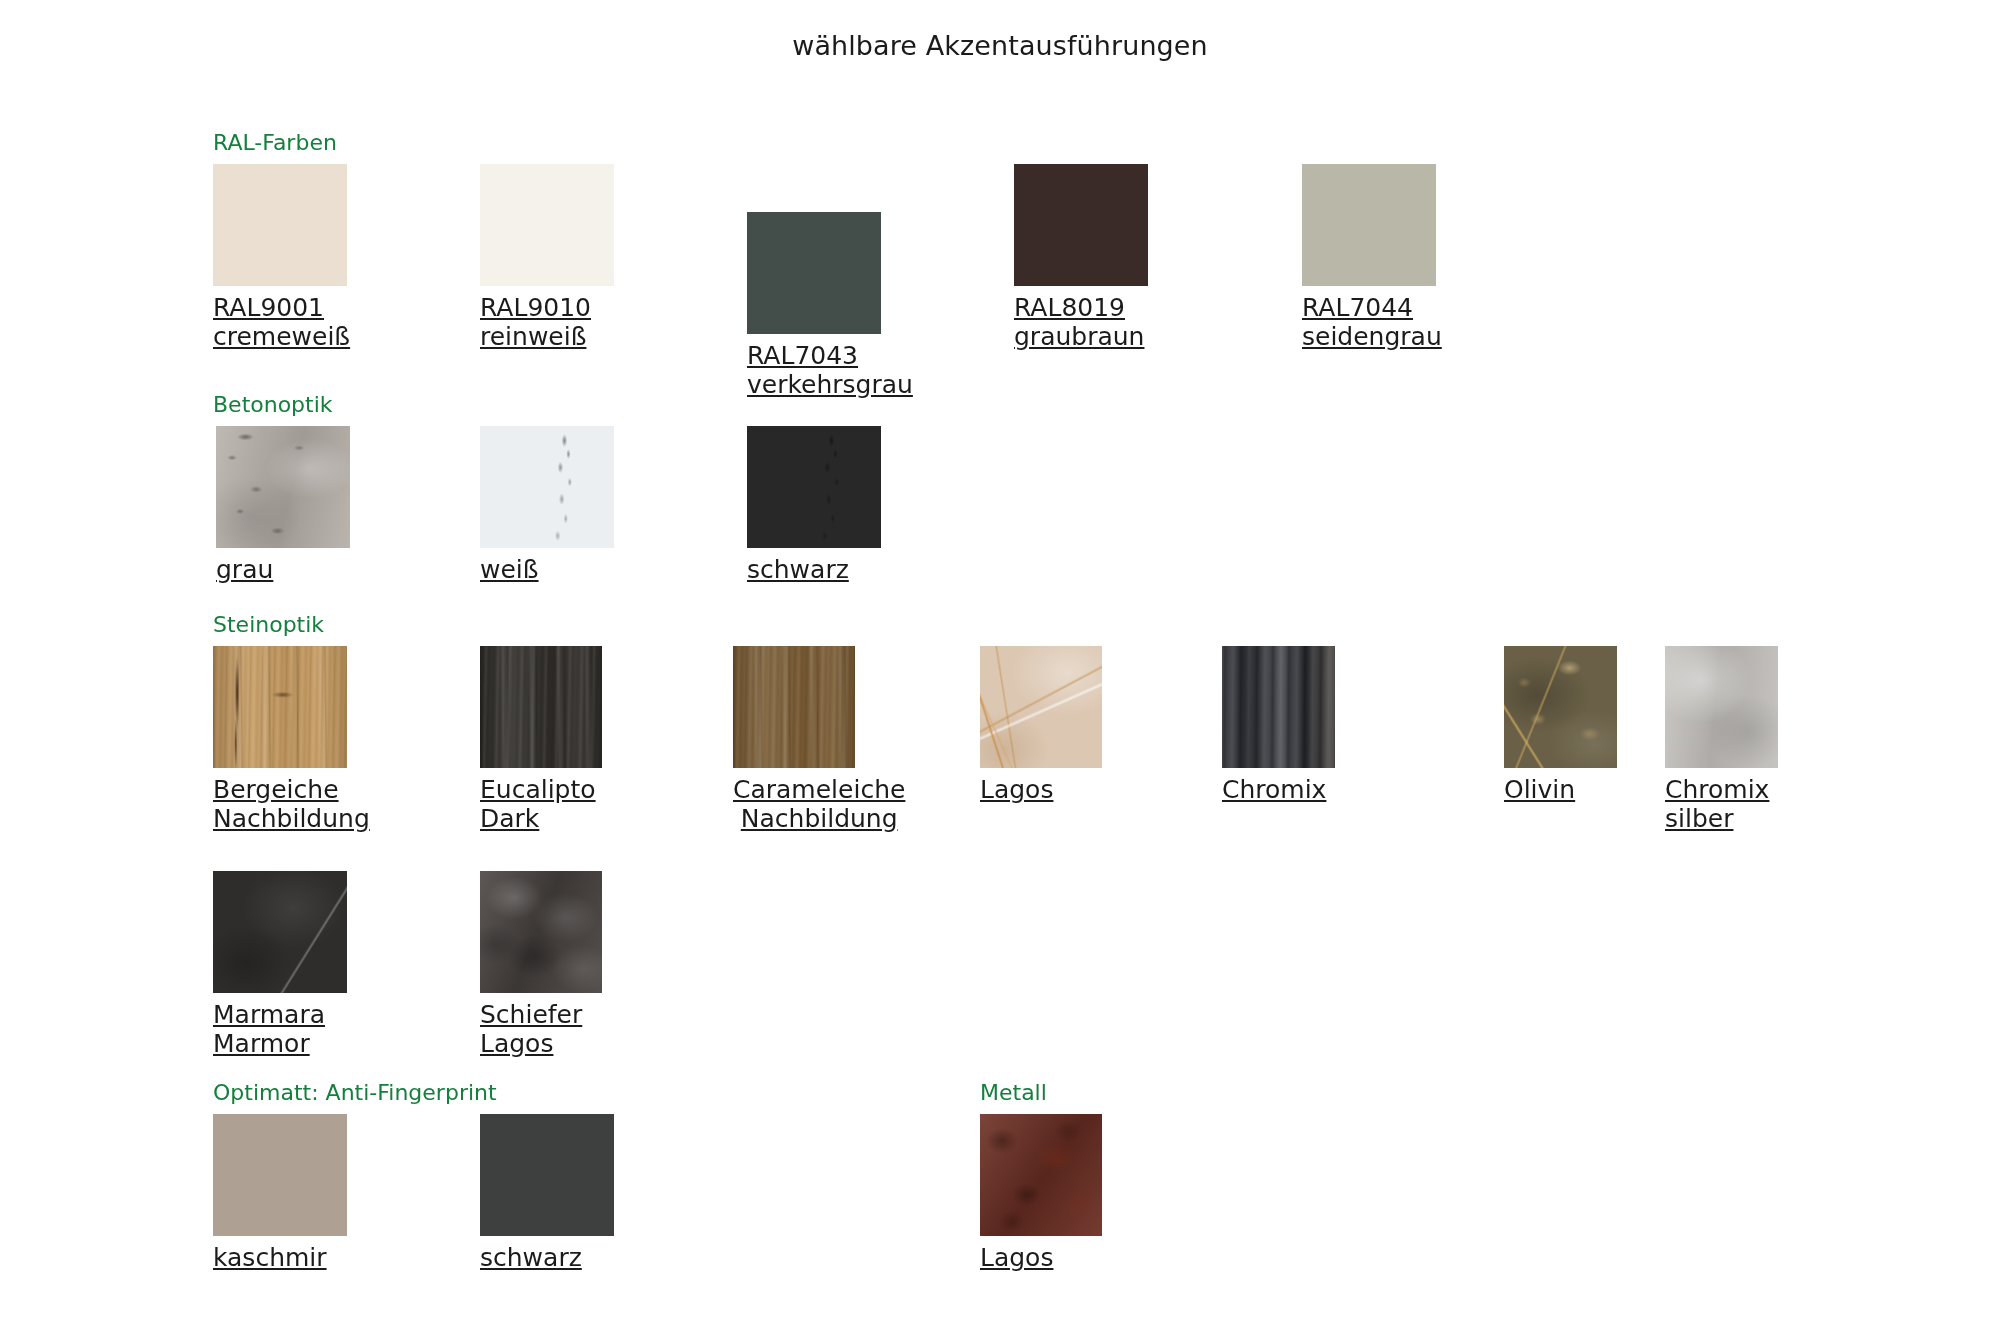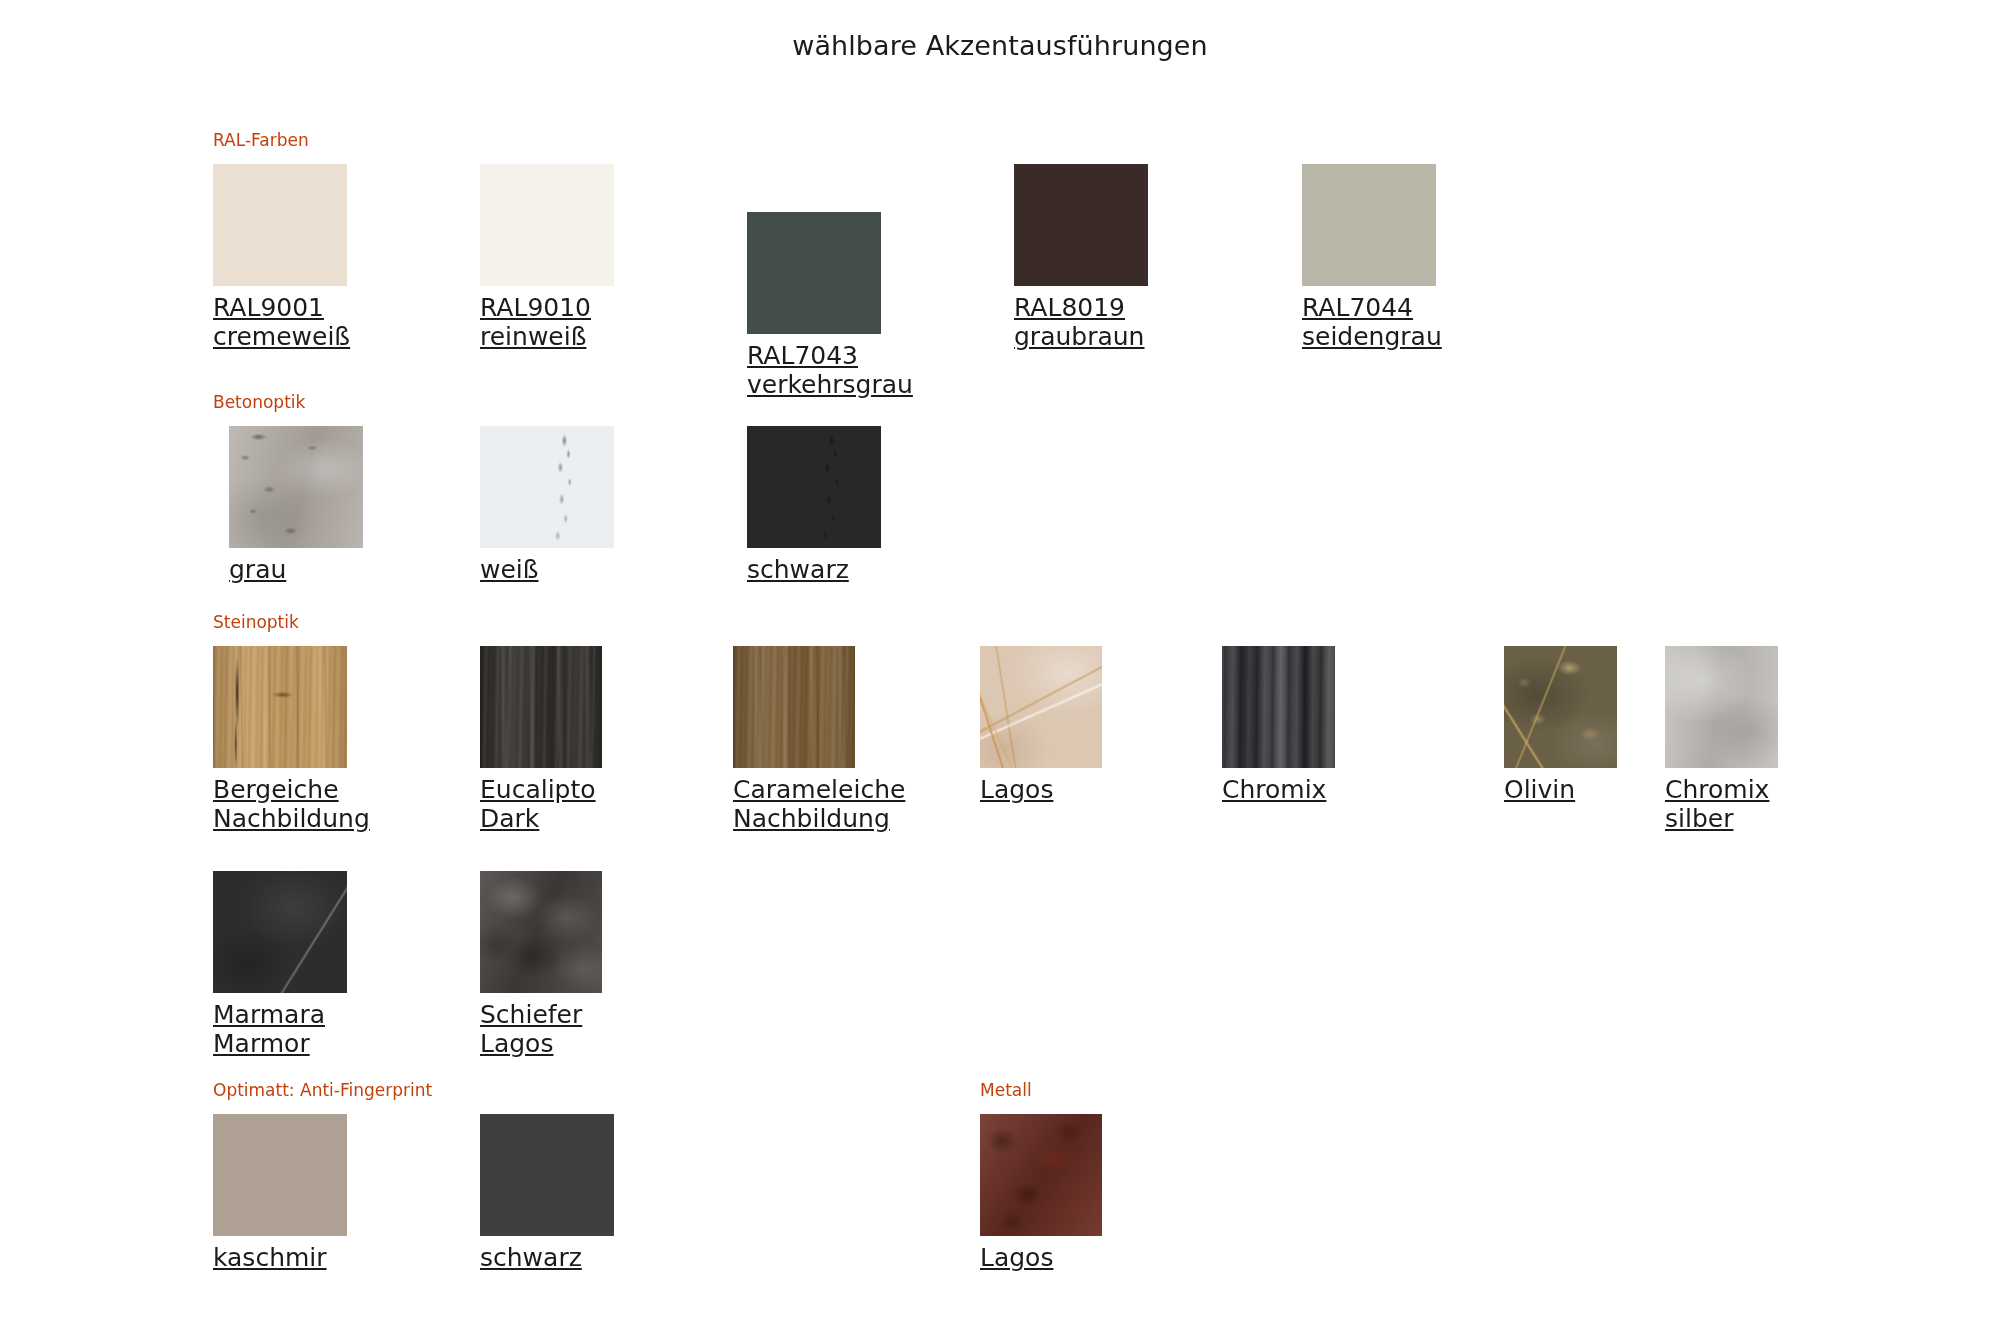--- a/index.html
+++ b/index.html
@@ -29,24 +29,24 @@
   }
 
   .section {
     position: absolute;
   }
 
   .section-heading {
     position: absolute;
     left: 0;
     top: 0;
-    font-size: 17px;
+    font-size: 22px;
     font-weight: 400;
     white-space: nowrap;
-    color: #c2410c;
+    color: #15803d;
   }
 
   .swatch-row {
     position: absolute;
     left: 0;
     top: 34px;
     height: 0;
   }
 
   .swatch-cell {
@@ -233,21 +233,21 @@
 seidengrau</div>
     </div>
 
   </div>
 </div>
 
 <div class="section" style="left:213px; top:392px;">
   <div class="section-heading">Betonoptik</div>
   <div class="swatch-row">
 
-    <div class="swatch-cell" style="left:16px;">
+    <div class="swatch-cell" style="left:3px;">
       <div class="swatch" style="background-color:#b3aca6;">
           <span class="tex tex-concrete"></span>
         </div>
       <div class="swatch-label">grau</div>
     </div>
 
     <div class="swatch-cell" style="left:267px;">
       <div class="swatch" style="background-color:#eceff1;">
           <span class="tex tex-concrete tex-concrete-drip"></span>
         </div>
@@ -279,21 +279,21 @@
     </div>
 
     <div class="swatch-cell" style="left:267px;">
       <div class="swatch narrow" style="background-color:#2f2c28;">
           <span class="tex tex-wood"></span>
         </div>
       <div class="swatch-label">Eucalipto
 Dark</div>
     </div>
 
-    <div class="swatch-cell" style="left:520px;">
+    <div class="swatch-cell" style="left:520px;text-align:center;">
       <div class="swatch narrow" style="background-color:#7c5d34;">
           <span class="tex tex-wood"></span>
         </div>
       <div class="swatch-label">Carameleiche
 Nachbildung</div>
     </div>
 
     <div class="swatch-cell" style="left:767px;">
       <div class="swatch narrow" style="background-color:#dcc7b2;">
           <span class="tex tex-marble-lagos"></span>

